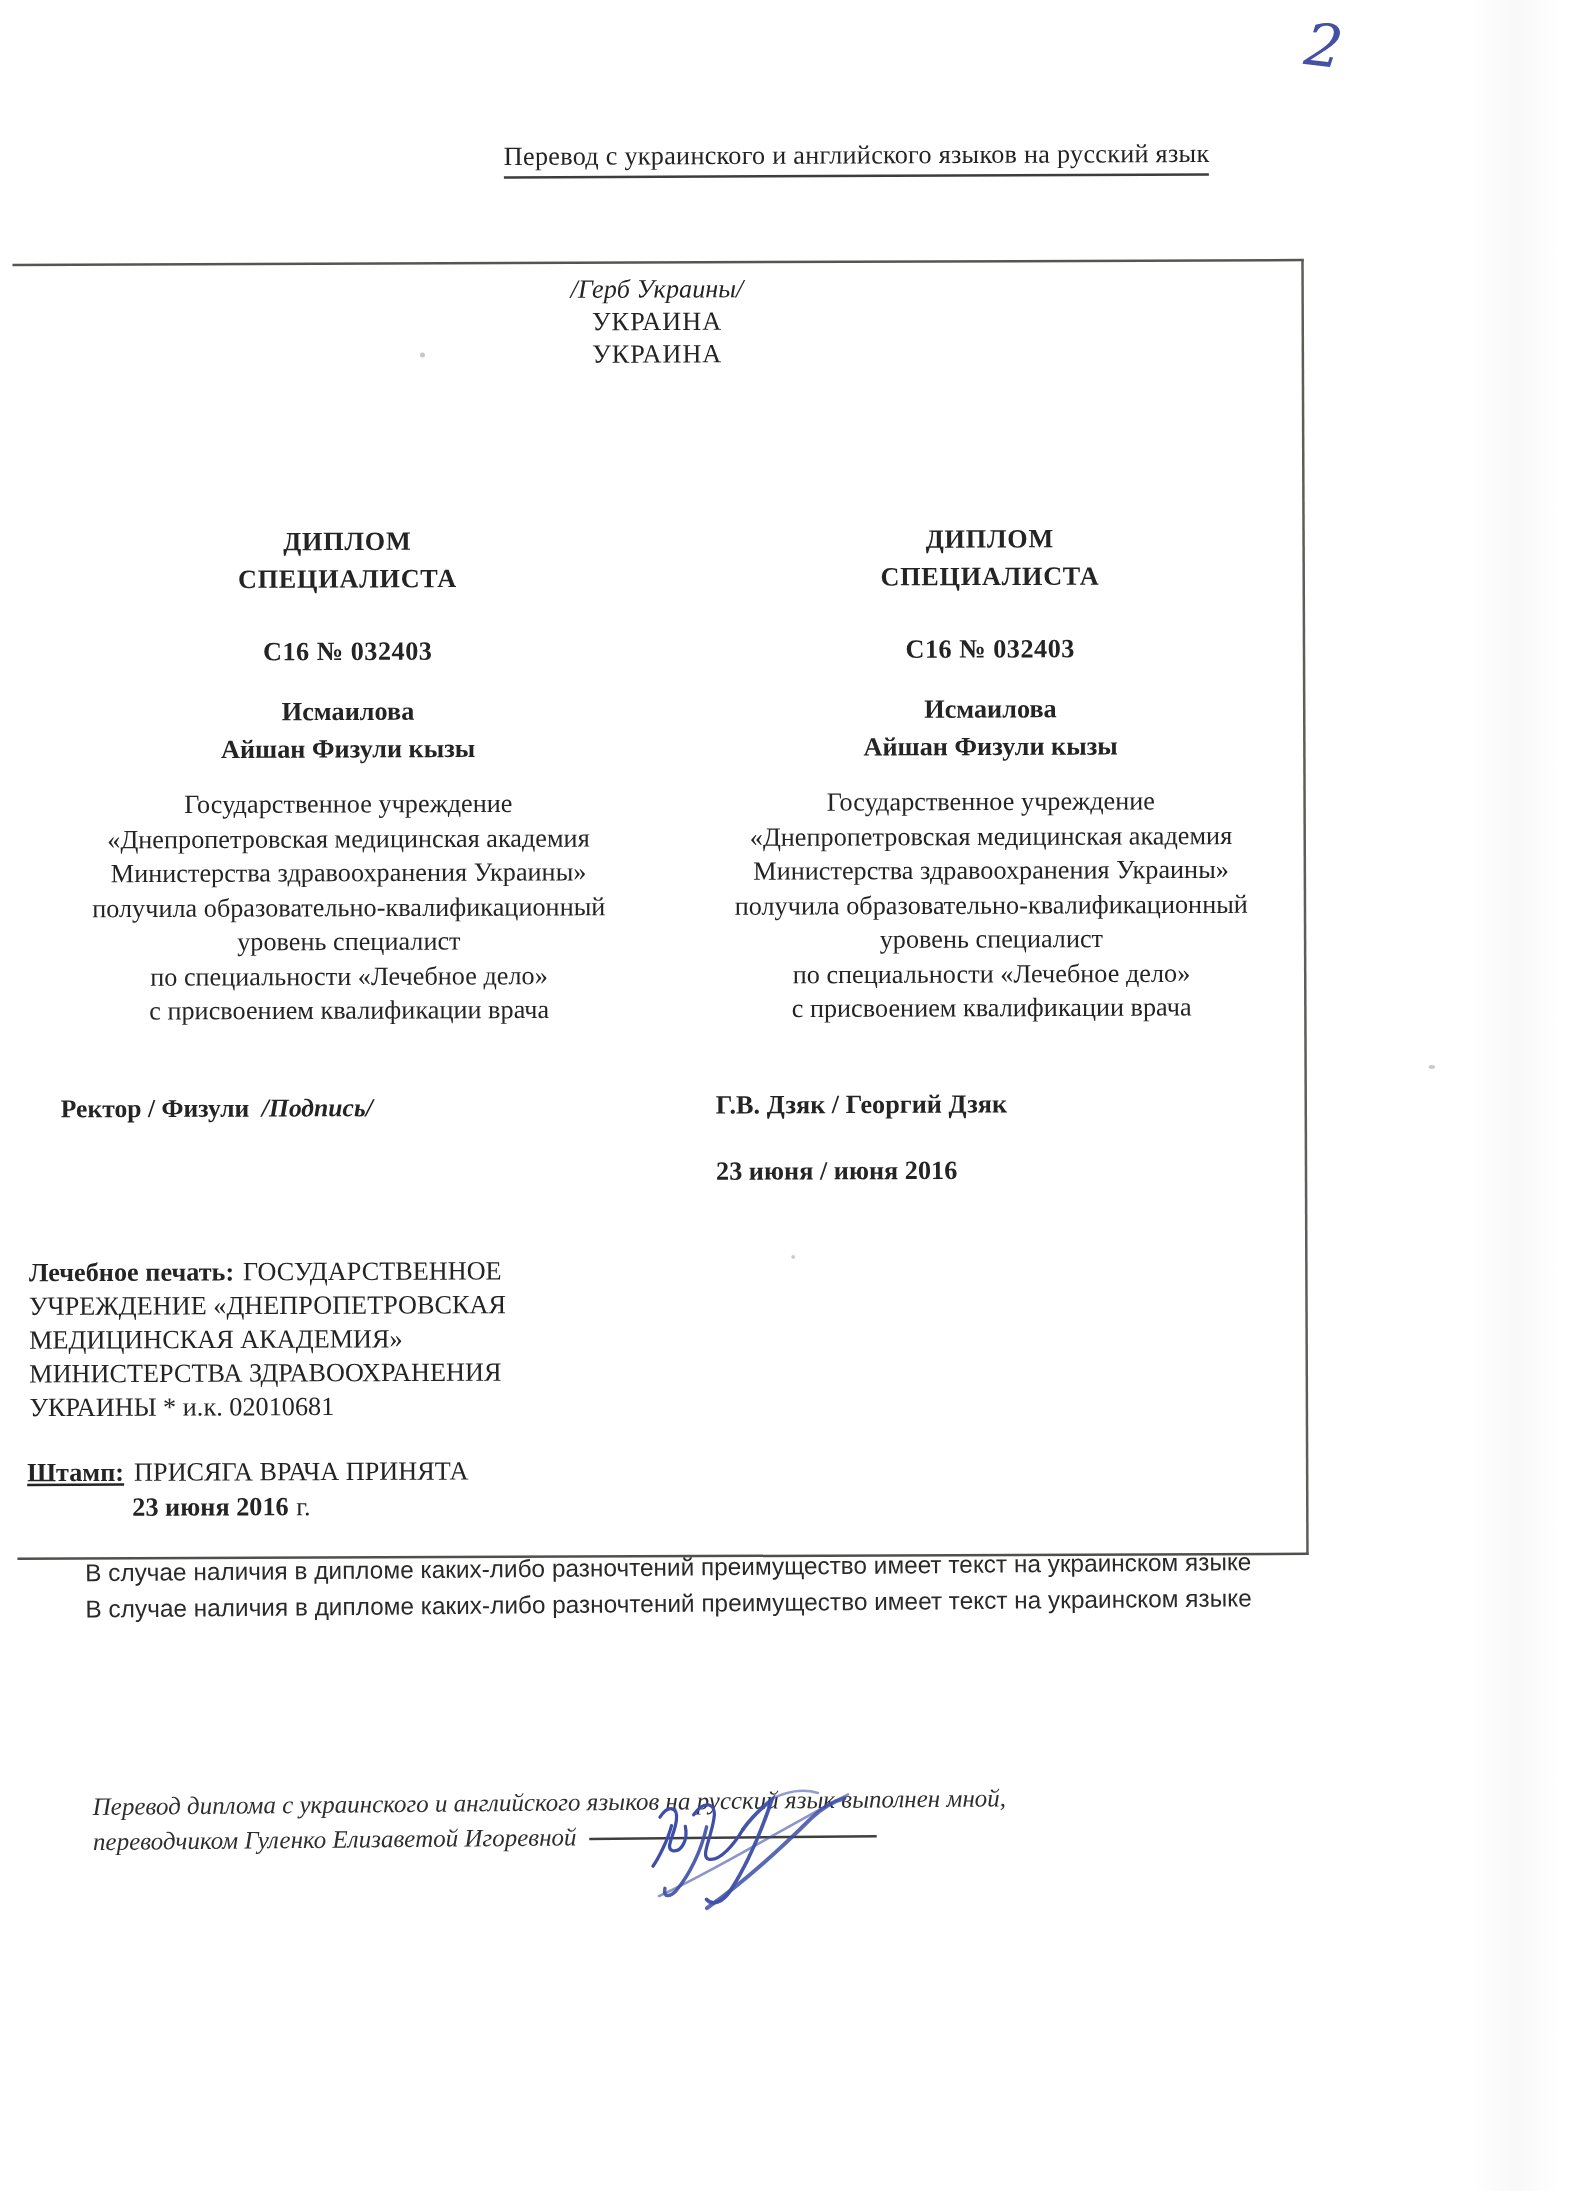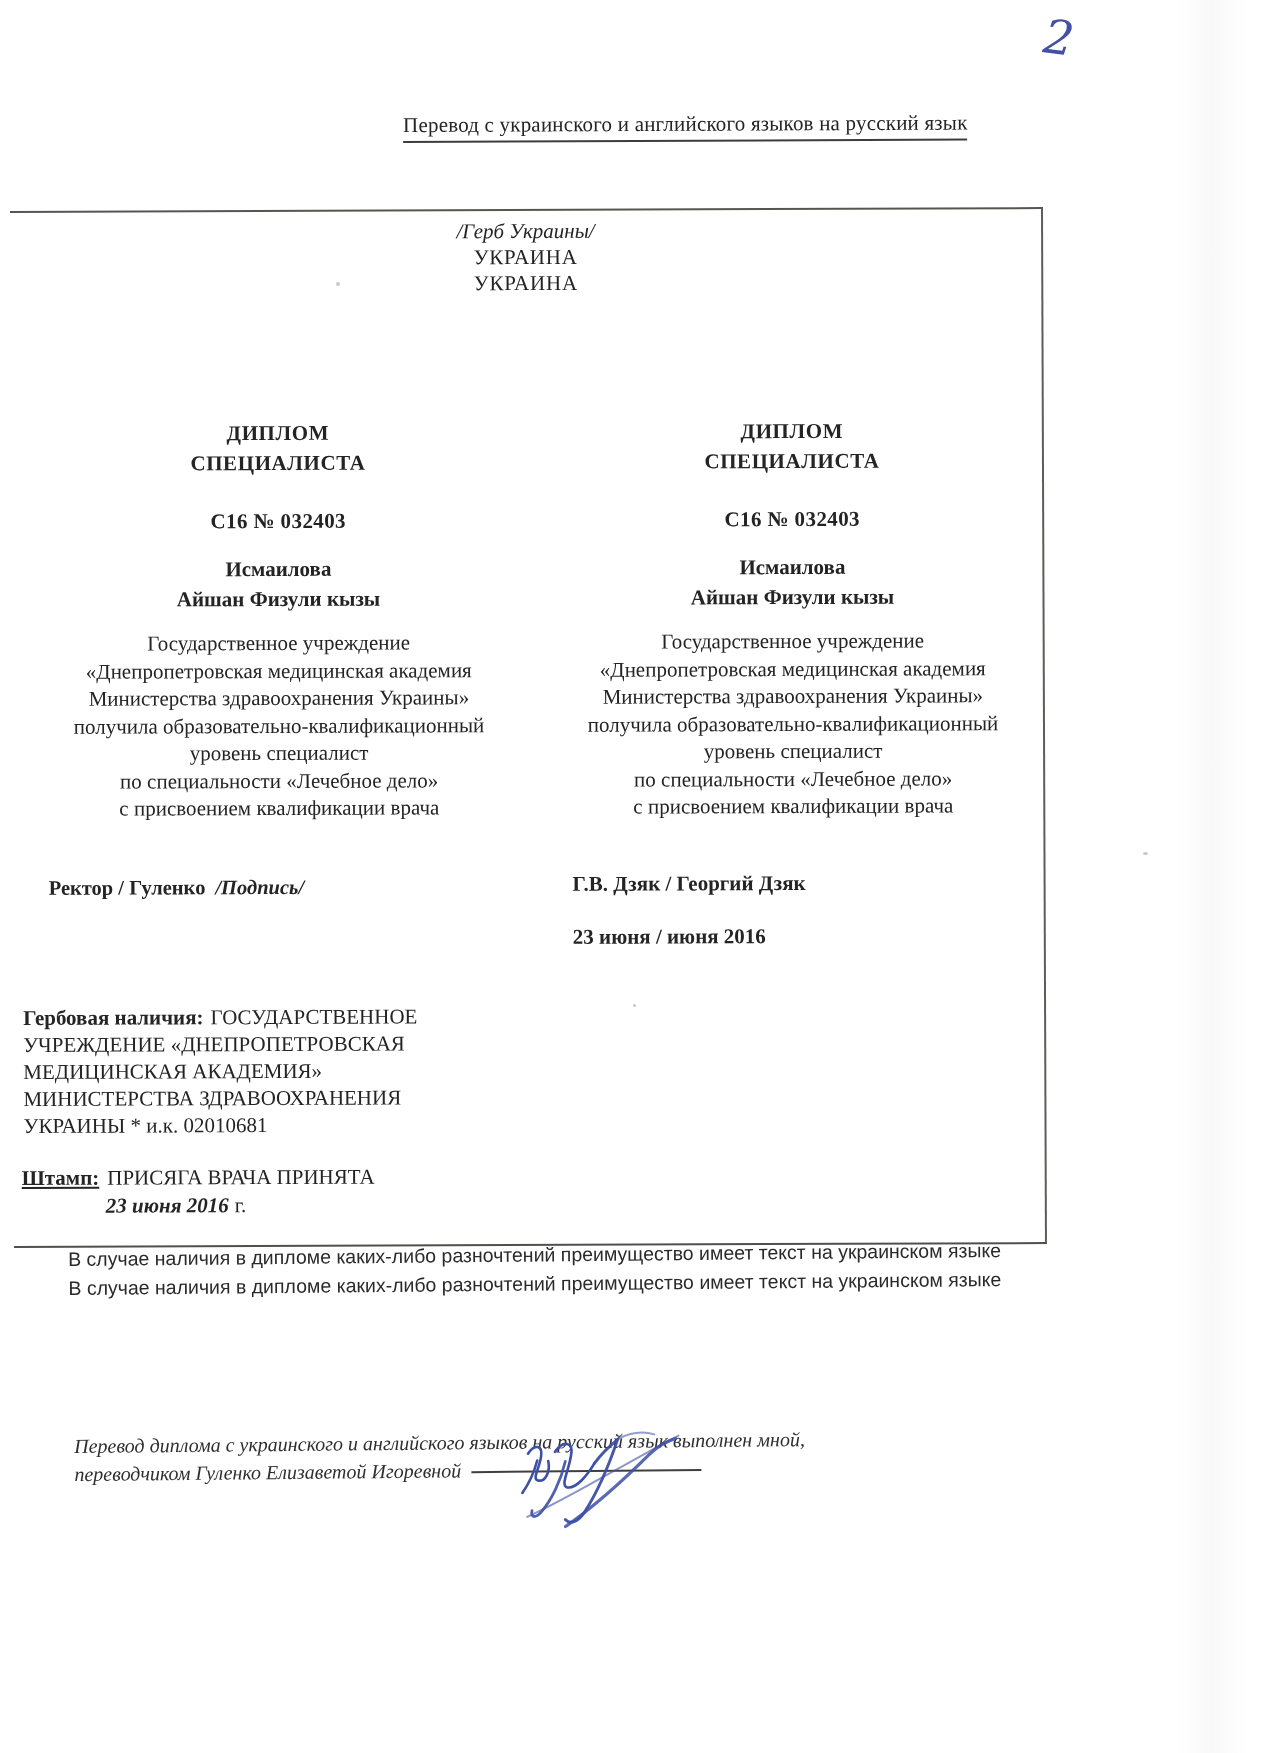--- a/index.html
+++ b/index.html
@@ -50,21 +50,21 @@
     position:absolute;left:10px;top:792px;width:456px;
     font-size:21px;line-height:27px;text-align:left;
   }
   .seal-label{font-weight:bold;margin-right:7px;}
   .stamp-block{
     position:absolute;left:8px;top:951px;width:480px;
     font-size:21px;line-height:28px;text-align:left;
   }
   .stamp-label{font-weight:bold;margin-right:8px;text-decoration:underline;}
   .stamp-date-line{padding-left:84px;}
-  .stamp-date{font-weight:bold;font-style:italic;margin-right:6px;}
+  .stamp-date{font-weight:bold;margin-right:6px;}
   .disclaimer{
     position:absolute;left:68px;top:1245px;width:1010px;
     font-family:"Liberation Sans","DejaVu Sans",sans-serif;
     font-size:19.5px;line-height:29px;color:#2a2a2a;
     transform:rotate(-0.55deg);transform-origin:left top;white-space:nowrap;
   }
   .translator-note{
     position:absolute;left:74px;top:1433px;width:860px;
     font-style:italic;font-size:20px;line-height:27.5px;color:#2e2e2e;
     transform:rotate(-0.55deg);transform-origin:left top;white-space:nowrap;
@@ -111,21 +111,21 @@
       <div class="body-par">
           <div>Государственное учреждение</div>
           <div>«Днепропетровская медицинская академия</div>
           <div>Министерства здравоохранения Украины»</div>
           <div>получила образовательно-квалификационный</div>
           <div>уровень специалист</div>
           <div>по специальности «Лечебное дело»</div>
           <div>с присвоением квалификации врача</div>
         </div>
       <div class="sig-row">
-        <span>Ректор / Гуленко</span><span class="sig-note">/Подпись/</span>
+        <span>Ректор / Физули</span><span class="sig-note">/Подпись/</span>
       </div>
     </div>
 
     <div class="col col-right">
       <div class="doc-type">
         <div>ДИПЛОМ</div>
         <div>СПЕЦИАЛИСТА</div>
       </div>
       <div class="doc-number">С16 № 032403</div>
       <div class="holder">
@@ -139,21 +139,21 @@
           <div>получила образовательно-квалификационный</div>
           <div>уровень специалист</div>
           <div>по специальности «Лечебное дело»</div>
           <div>с присвоением квалификации врача</div>
         </div>
       <div class="officer-name">Г.В. Дзяк / Георгий Дзяк</div>
       <div class="officer-date">23 июня / июня 2016</div>
     </div>
 
     <div class="seal-block">
-      <span class="seal-label">Гербовая наличия:</span><span>ГОСУДАРСТВЕННОЕ УЧРЕЖДЕНИЕ «ДНЕПРОПЕТРОВСКАЯ МЕДИЦИНСКАЯ АКАДЕМИЯ» МИНИСТЕРСТВА ЗДРАВООХРАНЕНИЯ УКРАИНЫ * и.к. 02010681</span>
+      <span class="seal-label">Лечебное печать:</span><span>ГОСУДАРСТВЕННОЕ УЧРЕЖДЕНИЕ «ДНЕПРОПЕТРОВСКАЯ МЕДИЦИНСКАЯ АКАДЕМИЯ» МИНИСТЕРСТВА ЗДРАВООХРАНЕНИЯ УКРАИНЫ * и.к. 02010681</span>
     </div>
 
     <div class="stamp-block">
       <div>
         <span class="stamp-label">Штамп:</span><span>ПРИСЯГА ВРАЧА ПРИНЯТА</span>
       </div>
       <div class="stamp-date-line">
         <span class="stamp-date">23 июня 2016</span><span>г.</span>
       </div>
     </div>

